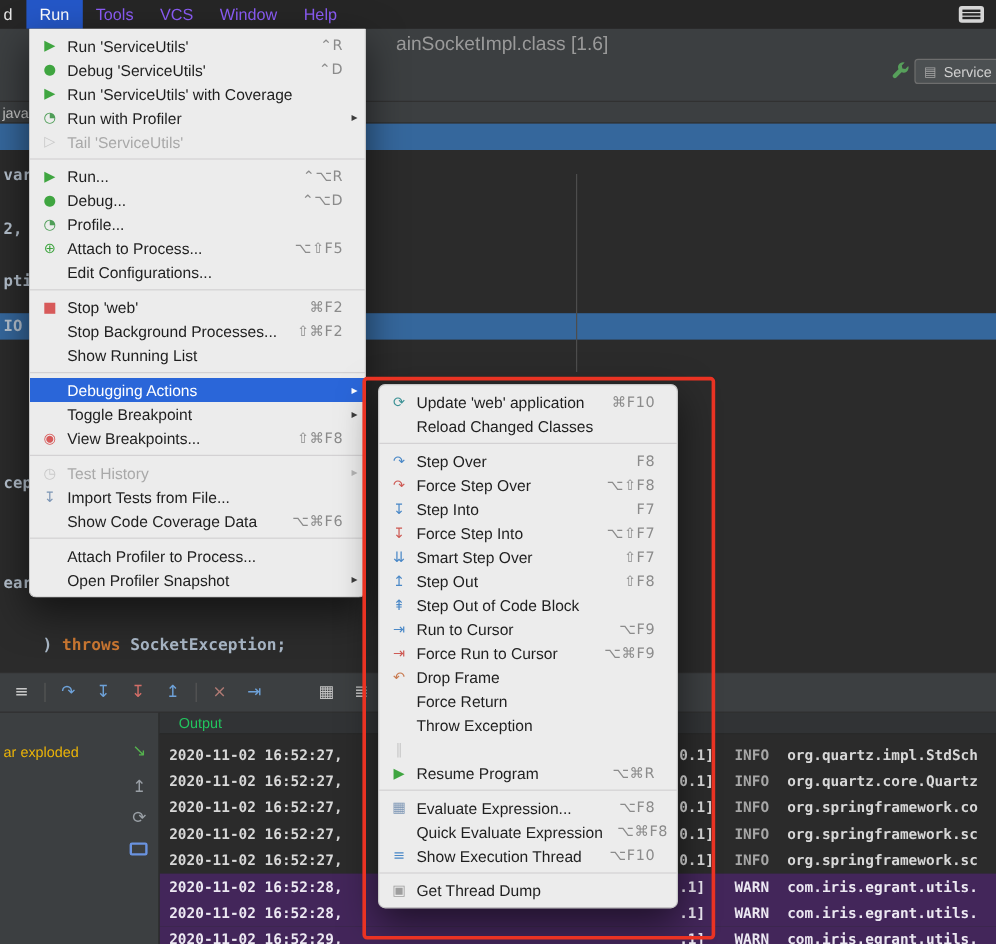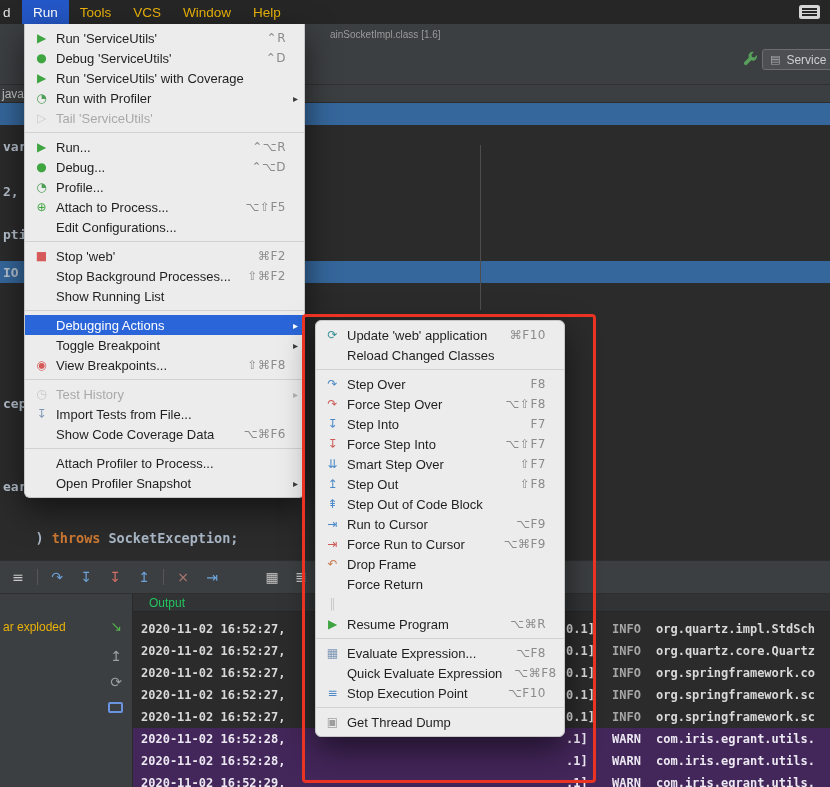--- a/index.html
+++ b/index.html
@@ -8,30 +8,30 @@
   *{box-sizing:border-box;}
   body{margin:0;background:#1e1e1e;}
   .screen{position:relative;width:830px;height:787px;overflow:hidden;background:#2b2b2b;
           font-family:"Liberation Sans",sans-serif;-webkit-font-smoothing:antialiased;}
 
   
   .menubar{position:absolute;left:0;top:0;width:830px;height:24px;background:#262626;}
   .mb-clip{position:absolute;left:3px;top:0;height:24px;display:flex;align-items:center;
            color:#e6e6e6;font-size:13.5px;}
   .mb-items{position:absolute;left:22px;top:0;height:24px;display:flex;}
-  .mb-item{height:24px;display:flex;align-items:center;padding:0 11px;color:#eab308;font-size:13.5px;cursor:default;}
+  .mb-item{height:24px;display:flex;align-items:center;padding:0 11px;color:#8b5cf6;font-size:13.5px;cursor:default;}
   .mb-item.active{background:var(--mbhl);color:#fff;}
   .mb-right{position:absolute;right:10px;top:5px;}
   .mon{width:21px;height:14px;border-radius:2.5px;background:#d6d6d6;position:relative;}
   .mon::after{content:"";position:absolute;left:3px;right:3px;top:3px;height:2px;background:#262626;
               box-shadow:0 3px 0 #262626,0 6px 0 #262626;}
 
   
   .topbar{position:absolute;left:0;top:24px;width:830px;height:61px;background:#3c3f41;border-bottom:1px solid #313131;}
-  .doc-title{position:absolute;left:330px;top:5px;color:#9a9a9a;font-size:10px;white-space:nowrap;}
+  .doc-title{position:absolute;left:330px;top:5px;color:#9a9a9a;font-size:16px;white-space:nowrap;}
   .wrench{position:absolute;left:742px;top:27px;width:16px;height:16px;}
   .chip{position:absolute;left:762px;top:25px;height:21px;display:flex;align-items:center;gap:6px;
         padding:0 7px;background:#4c5052;border:1px solid #6e6e6e;border-radius:3px;color:#cfcfcf;
         font-size:12px;width:90px;}
   .chip-icn{font-family:"DejaVu Sans",sans-serif;font-size:11px;color:#a7a7a7;}
 
   
   .tabbar{position:absolute;left:0;top:85px;width:830px;height:18px;background:#3c3f41;border-bottom:1px solid #2d2d2d;}
   .tabjava{position:absolute;left:2px;top:2px;color:#c5c5c5;font-size:12px;}
 
@@ -425,20 +425,26 @@
         <span class="lbl">Drop Frame</span>
         <span class="sc"></span>
         <span class="arr"></span>
       </div>
       <div class="mi">
         <span class="icn"></span>
         <span class="lbl">Force Return</span>
         <span class="sc"></span>
         <span class="arr"></span>
       </div>
+      <div class="mi">
+        <span class="icn"></span>
+        <span class="lbl">Throw Exception</span>
+        <span class="sc"></span>
+        <span class="arr"></span>
+      </div>
       <div class="mi dis">
         <span class="icn" style="color: rgb(158, 158, 158);">‖</span>
         <span class="sc"></span>
         <span class="arr"></span>
       </div>
       <div class="mi">
         <span class="icn" style="color: rgb(63, 165, 64);">▶</span>
         <span class="lbl">Resume Program</span>
         <span class="sc">⌥⌘R</span>
         <span class="arr"></span>
@@ -451,21 +457,21 @@
         <span class="arr"></span>
       </div>
       <div class="mi">
         <span class="icn"></span>
         <span class="lbl">Quick Evaluate Expression</span>
         <span class="sc">⌥⌘F8</span>
         <span class="arr"></span>
       </div>
       <div class="mi">
         <span class="icn" style="color: rgb(74, 136, 199);">≡</span>
-        <span class="lbl">Stop Execution Point</span>
+        <span class="lbl">Show Execution Thread</span>
         <span class="sc">⌥F10</span>
         <span class="arr"></span>
       </div>
       <div class="msep"></div>
       <div class="mi">
         <span class="icn" style="color: rgb(158, 158, 158);">▣</span>
         <span class="lbl">Get Thread Dump</span>
         <span class="sc"></span>
         <span class="arr"></span>
       </div>

